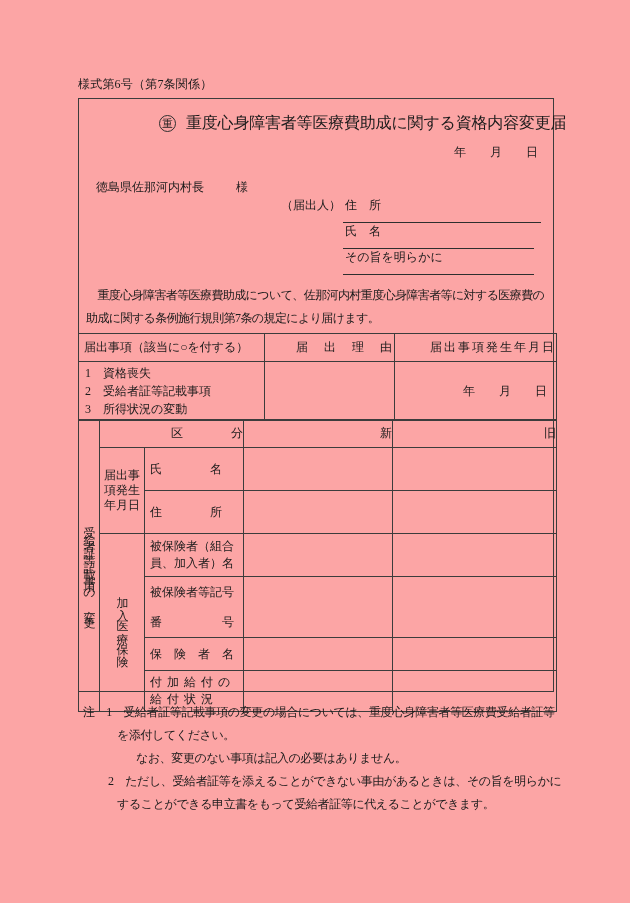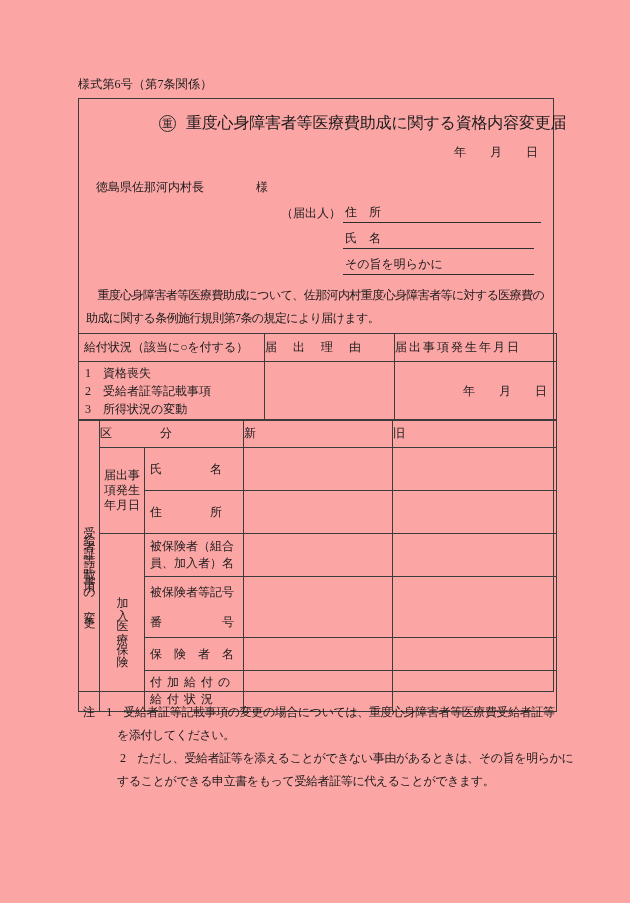--- a/index.html
+++ b/index.html
@@ -47,32 +47,31 @@
   .date-line {
     position: absolute;
     top: 45px; right: 15px;
     font-size: 12px;
     white-space: pre;
   }
   .addressee-line {
     position: absolute;
     left: 17px; top: 80px;
     display: flex;
-    gap: 52px;
+    gap: 32px;
     white-space: pre;
   }
   .notifier {
     position: absolute;
     left: 202px; top: 98px;
     width: 262px;
   }
   .n-row {
     display: flex;
     height: 26px;
-    align-items: flex-end;
   }
   .n-prefix { width: 62px; padding-bottom: 1px; white-space: pre; }
   .n-field {
     border-bottom: 1px solid #2e2e2e;
     padding: 0 0 1px 2px;
     white-space: pre;
   }
   .n-field.w1 { width: 198px; }
   .n-field.w2 { width: 191px; }
   .para {
@@ -92,21 +91,21 @@
   }
   td {
     border: 1px solid #3c3c3c;
     font-size: 12px;
     vertical-align: middle;
     overflow: hidden;
   }
   .t1 { top: 234px; }
   .t2 { top: 320px; }
   .cell-pad { padding: 1px 5px; }
-  .center { text-align: left; margin-top: 33px; }
+  .center { text-align: right; margin-top: 33px; }
   .ls2 { letter-spacing: 2px; }
   .items-cell { line-height: 18px; padding: 2px 6px; vertical-align: top; white-space: pre-line; }
   .ymd-cell { text-align: right; padding-right: 9px; white-space: pre; }
   .v-side {
     writing-mode: vertical-rl;
     text-orientation: upright;
     text-align: center;
     letter-spacing: 7px;
     padding: 2px 0;
   }
@@ -130,21 +129,21 @@
     left: 83px; top: 701px;
     width: 486px;
     line-height: 23px;
     letter-spacing: -0.4px;
     white-space: nowrap;
     font-family: Liberation Serif, serif;
   }
   .notes .i0 { margin-left: 0; }
   .notes .i1 { margin-left: 34px; }
   .notes .i2 { margin-left: 53px; }
-  .notes .i3 { margin-left: 37px; }
+  .notes .i3 { margin-left: 25px; }
 </style>
 </head>
 <body>
 
 <div class="page">
 
   <div class="form-no">様式第6号（第7条関係）</div>
 
   <div class="box">
 
@@ -181,21 +180,21 @@
     </div>
 
     <table class="t1">
       <colgroup>
           <col style="width:186px">
           <col style="width:130px">
           <col style="width:162px">
         </colgroup>
       <tbody>
           <tr style="height:28px">
-        <td class="cell-pad">給付状況（該当に○を付する）</td>
+        <td class="cell-pad">届出事項（該当に○を付する）</td>
         <td class="center ls2">届　出　理　由</td>
         <td class="center ls2">届出事項発生年月日</td>
       </tr>
       <tr style="height:58px">
         <td class="items-cell">1　資格喪失
 2　受給者証等記載事項
 3　所得状況の変動</td>
         <td></td>
         <td class="ymd-cell">年　　月　　日</td>
       </tr>
@@ -253,17 +252,18 @@
         <td></td>
       </tr>
     </tbody>
       </table>
 
   </div>
 
   <div class="notes">
     <div class="i0">注　1　受給者証等記載事項の変更の場合については、重度心身障害者等医療費受給者証等</div>
     <div class="i1">を添付してください。</div>
+    <div class="i2">なお、変更のない事項は記入の必要はありません。</div>
     <div class="i3">2　ただし、受給者証等を添えることができない事由があるときは、その旨を明らかに</div>
     <div class="i1">することができる申立書をもって受給者証等に代えることができます。</div>
   </div>
 
 </div>
 
 </body></html>

